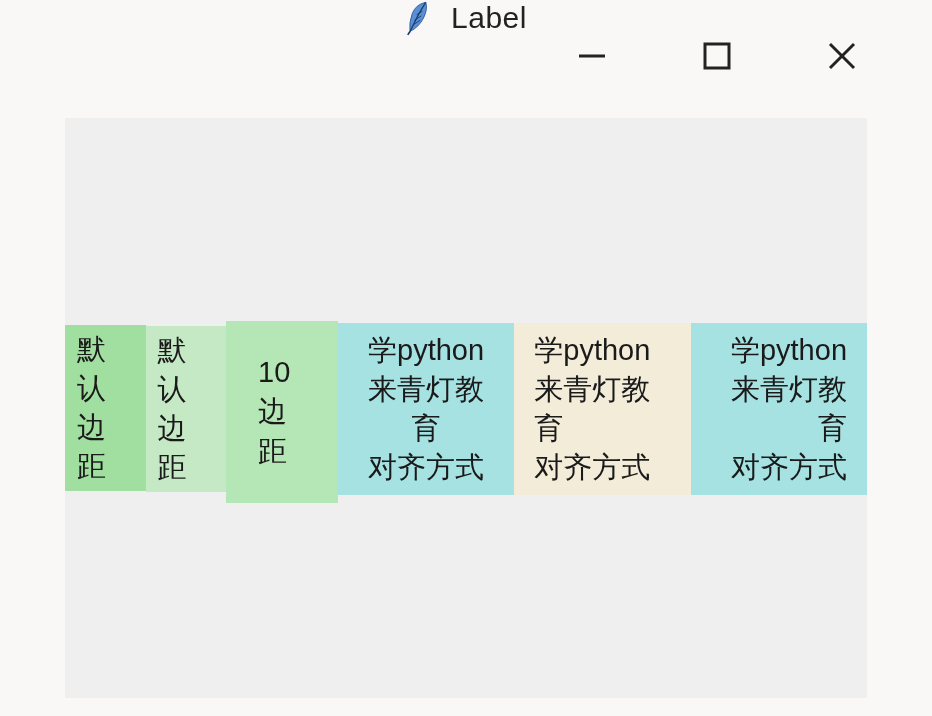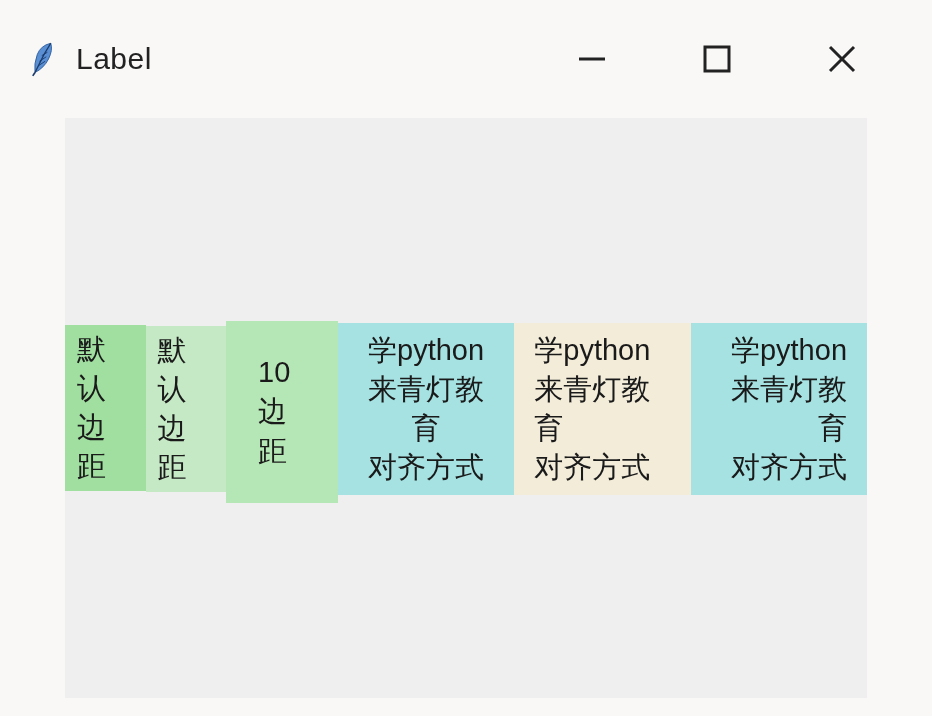--- a/index.html
+++ b/index.html
@@ -18,20 +18,21 @@
       position: relative;
       width: 100%;
       height: 100%;
     }
     .titlebar {
       height: 118px;
       display: flex;
       align-items: center;
       padding: 0 30px;
       background: #faf8f7;
+      flex-direction: column;
     }
     .titlebar-left {
       display: flex;
       align-items: center;
       gap: 18px;
     }
     .app-icon {
       width: 28px;
       height: 36px;
     }

